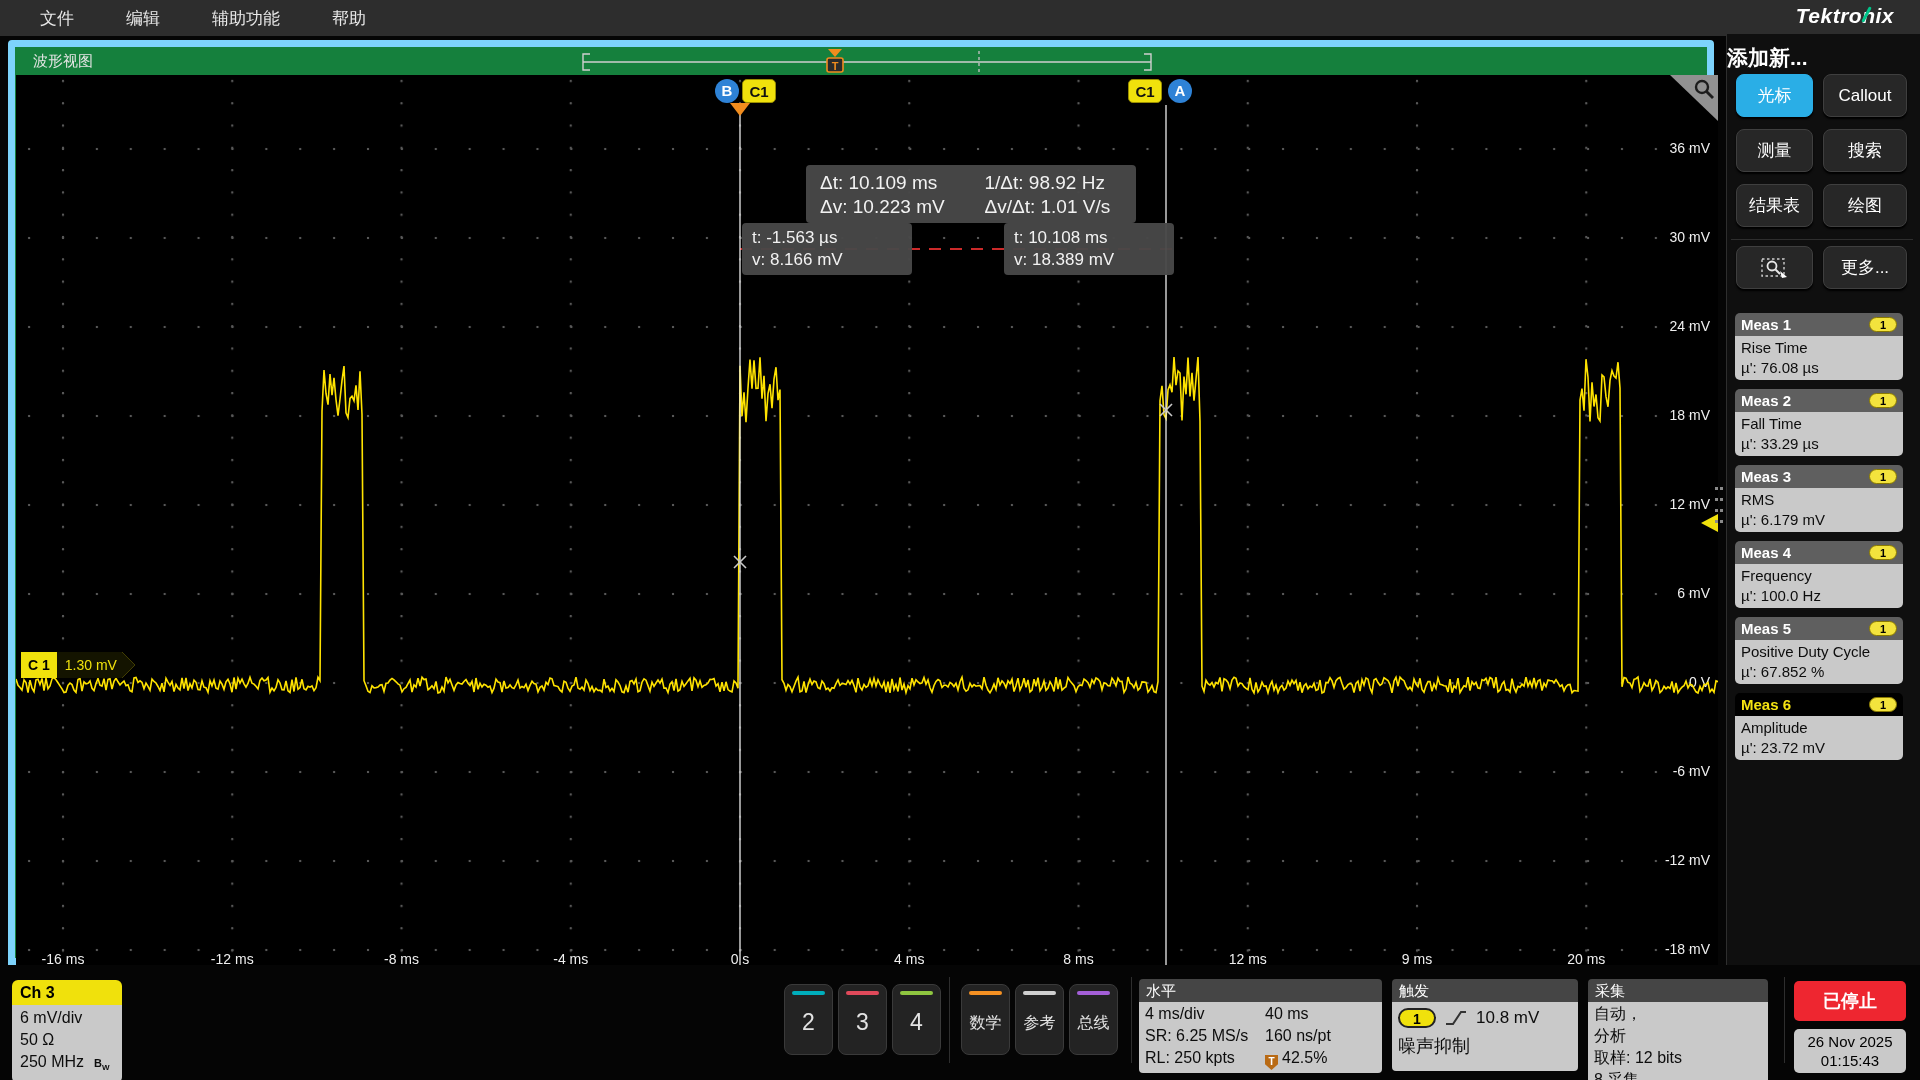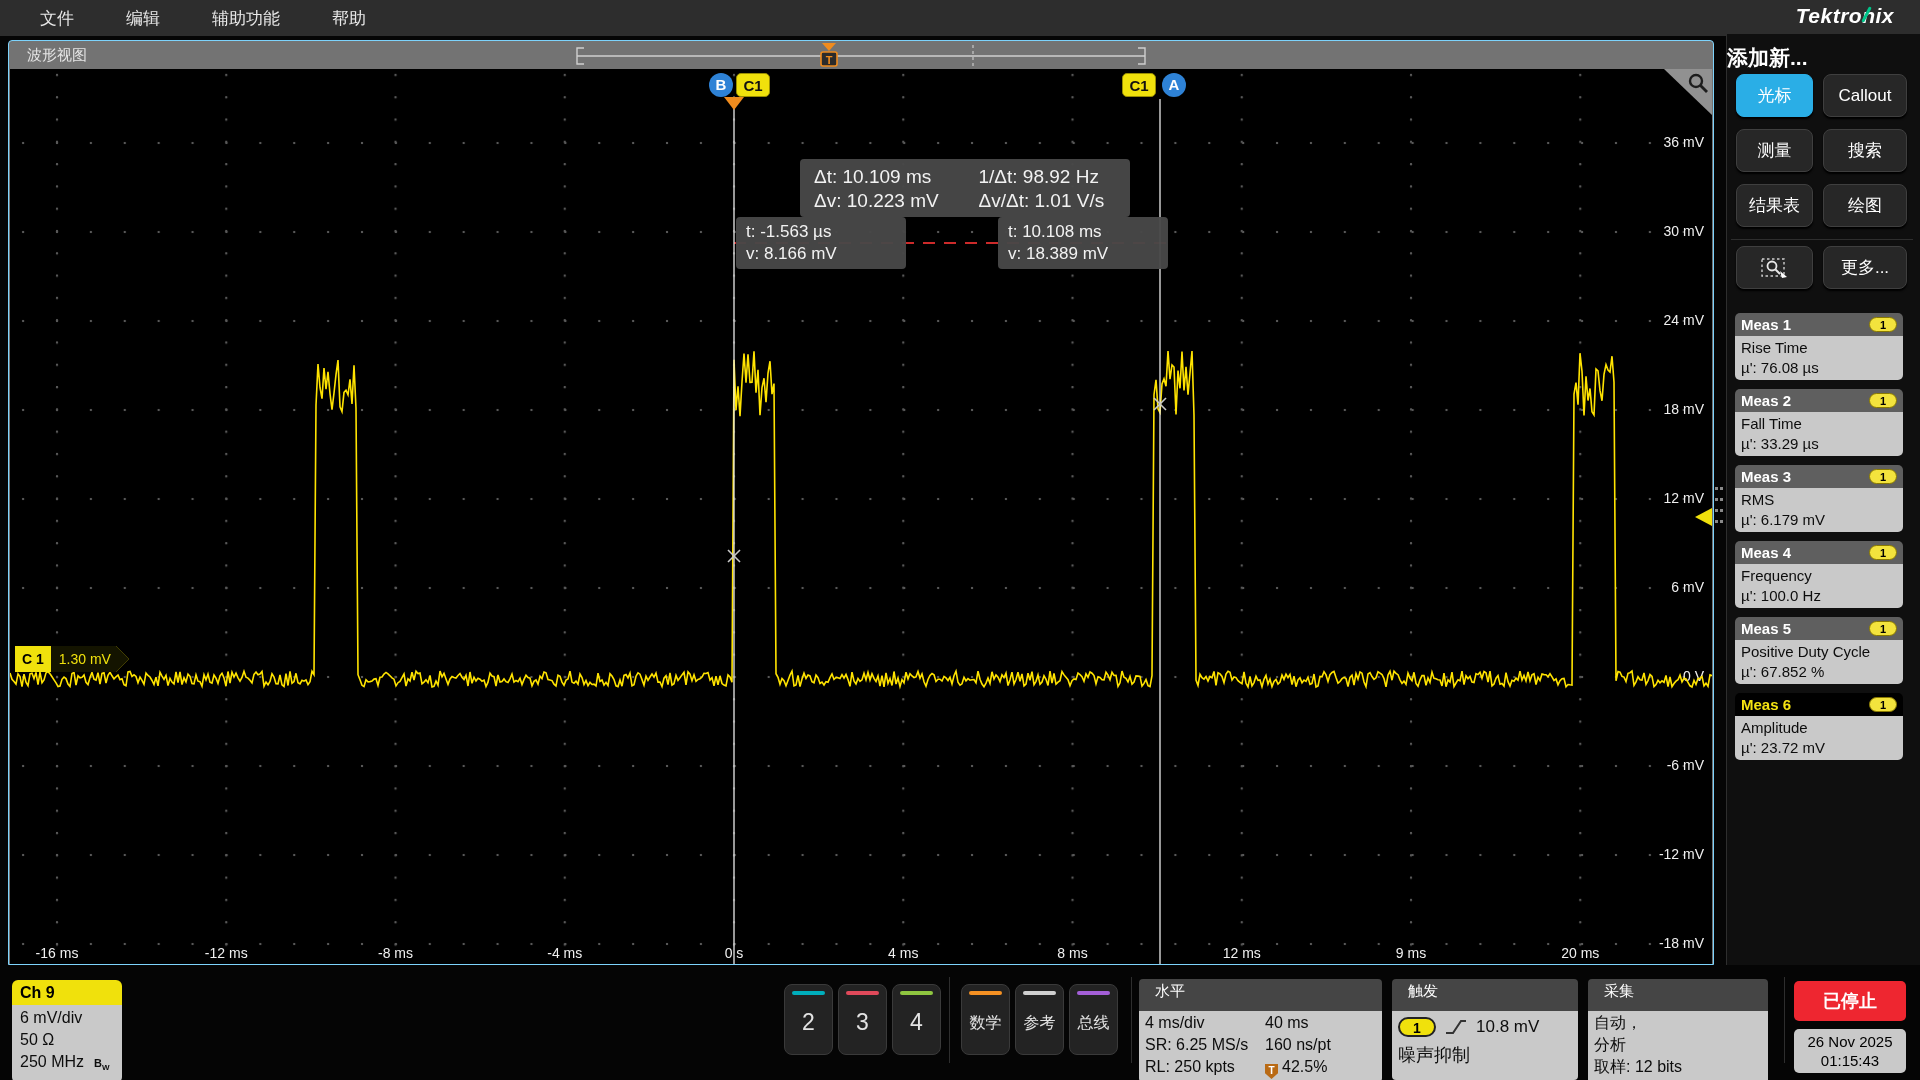--- a/index.html
+++ b/index.html
@@ -8,22 +8,22 @@
   
   .menubar{position:absolute;left:0;top:0;width:1920px;height:36px;background:#2d2d2d;
            display:flex;align-items:center;color:#e8e8e8;}
   .menu-items{display:flex;margin-left:14px;}
   .menu-item{padding:0 26px;font-size:17px;cursor:default;}
   .logo{position:absolute;right:26px;top:4px;font-size:21px;font-weight:bold;font-style:italic;
         color:#fff;letter-spacing:.5px;}
   .logo-accent{position:absolute;right:52px;top:6px;width:3px;height:17px;background:#00c389;
                transform:rotate(28deg);border-radius:2px;}
   
-  .wave-panel{position:absolute;left:8px;top:40px;width:1706px;height:925px;background:#737373;
-              border:1px solid #7dd3fc;border-radius:4px 4px 0 0;box-sizing:border-box;}
+  .wave-panel{position:absolute;left:8px;top:40px;width:1706px;height:925px;background:#15803d;
+              border:7px solid #7dd3fc;border-radius:4px 4px 0 0;box-sizing:border-box;}
   .panel-header{position:relative;height:28px;}
   .panel-title{position:absolute;left:18px;top:5px;font-size:15px;color:#e5e5e5;}
   .panbar{position:absolute;left:560px;top:1px;}
   .plot{position:absolute;left:1px;top:28px;width:1702px;height:895px;background:#000;overflow:hidden;
     background-image:
       radial-gradient(circle at 2px 2px,#585858 1.2px,transparent 1.6px),
       radial-gradient(circle at 2px 2px,#585858 1.2px,transparent 1.6px);
     background-size:33.9px 89px,169.25px 22.3px;
     background-position:11.1px 72px,45px 3.9px;}
   .y-label{position:absolute;right:8px;width:70px;text-align:right;font-size:14px;color:#efefef;}
@@ -81,21 +81,21 @@
   .chan-body{background:#c9c9c9;color:#0d0d0d;font-size:16px;padding:2px 0 4px 8px;line-height:22px;}
   .bw{font-size:11px;font-weight:bold;margin-left:10px;}
   .bw sub{font-size:8px;}
   .chan-btn,.mode-btn{position:absolute;top:19px;width:49px;height:71px;background:#232323;
         border:1px solid #3a3a3a;border-radius:8px;box-sizing:border-box;color:#e3e3e3;text-align:center;}
   .stripe{position:absolute;top:6px;left:7px;right:7px;height:4px;border-radius:2px;}
   .chan-btn .lbl{display:block;margin-top:24px;font-size:23px;}
   .mode-btn .lbl{display:block;margin-top:28px;font-size:16px;}
   .vsep{position:absolute;top:12px;width:1px;height:86px;background:#2e2e2e;}
   .info-box{position:absolute;top:14px;border-radius:4px;overflow:hidden;}
-  .box-head{height:32px;background:#454545;color:#fff;font-size:15px;padding-left:16px;line-height:23px;}
+  .box-head{height:23px;background:#454545;color:#fff;font-size:15px;padding-left:7px;line-height:23px;}
   .box-body{background:#c9c9c9;color:#0d0d0d;padding:1px 6px 3px;}
   .hrow{display:flex;font-size:16px;line-height:22px;}
   .hrow .c1{width:120px;}
   .tshield{display:inline-block;width:13px;height:15px;background:#b96a14;
            clip-path:polygon(0 0,100% 0,100% 62%,50% 100%,0 62%);color:#fff;font-size:10px;
            font-weight:bold;text-align:center;line-height:13px;margin-right:4px;vertical-align:-2px;}
   .trow1{display:flex;align-items:center;gap:8px;font-size:17px;line-height:30px;}
   .tpill{width:38px;height:20px;background:#f0e10c;border:2px solid #222;border-radius:10px;
          color:#000;font-size:14px;font-weight:bold;text-align:center;line-height:18px;box-sizing:border-box;}
   .trow2{font-size:18px;line-height:26px;}
@@ -299,21 +299,21 @@
           <div class="meas-body">
             <div>Amplitude</div>
             <div>µ': 23.72 mV</div>
           </div>
         </div>
       </div>
   </div>
 
   <div class="bottombar">
     <div class="chan-badge">
-      <div class="chan-head">Ch 9</div>
+      <div class="chan-head">Ch 3</div>
       <div class="chan-body">
         <div>6 mV/div</div>
         <div>50 Ω</div>
         <div><span>250 MHz</span><span class="bw"><span>B</span><sub>W</sub></span></div>
       </div>
     </div>
 
     <div id="chan-btns">
         <div class="chan-btn" style="left: 784px;">
           <div class="stripe" style="background: rgb(0, 174, 188);"></div>

